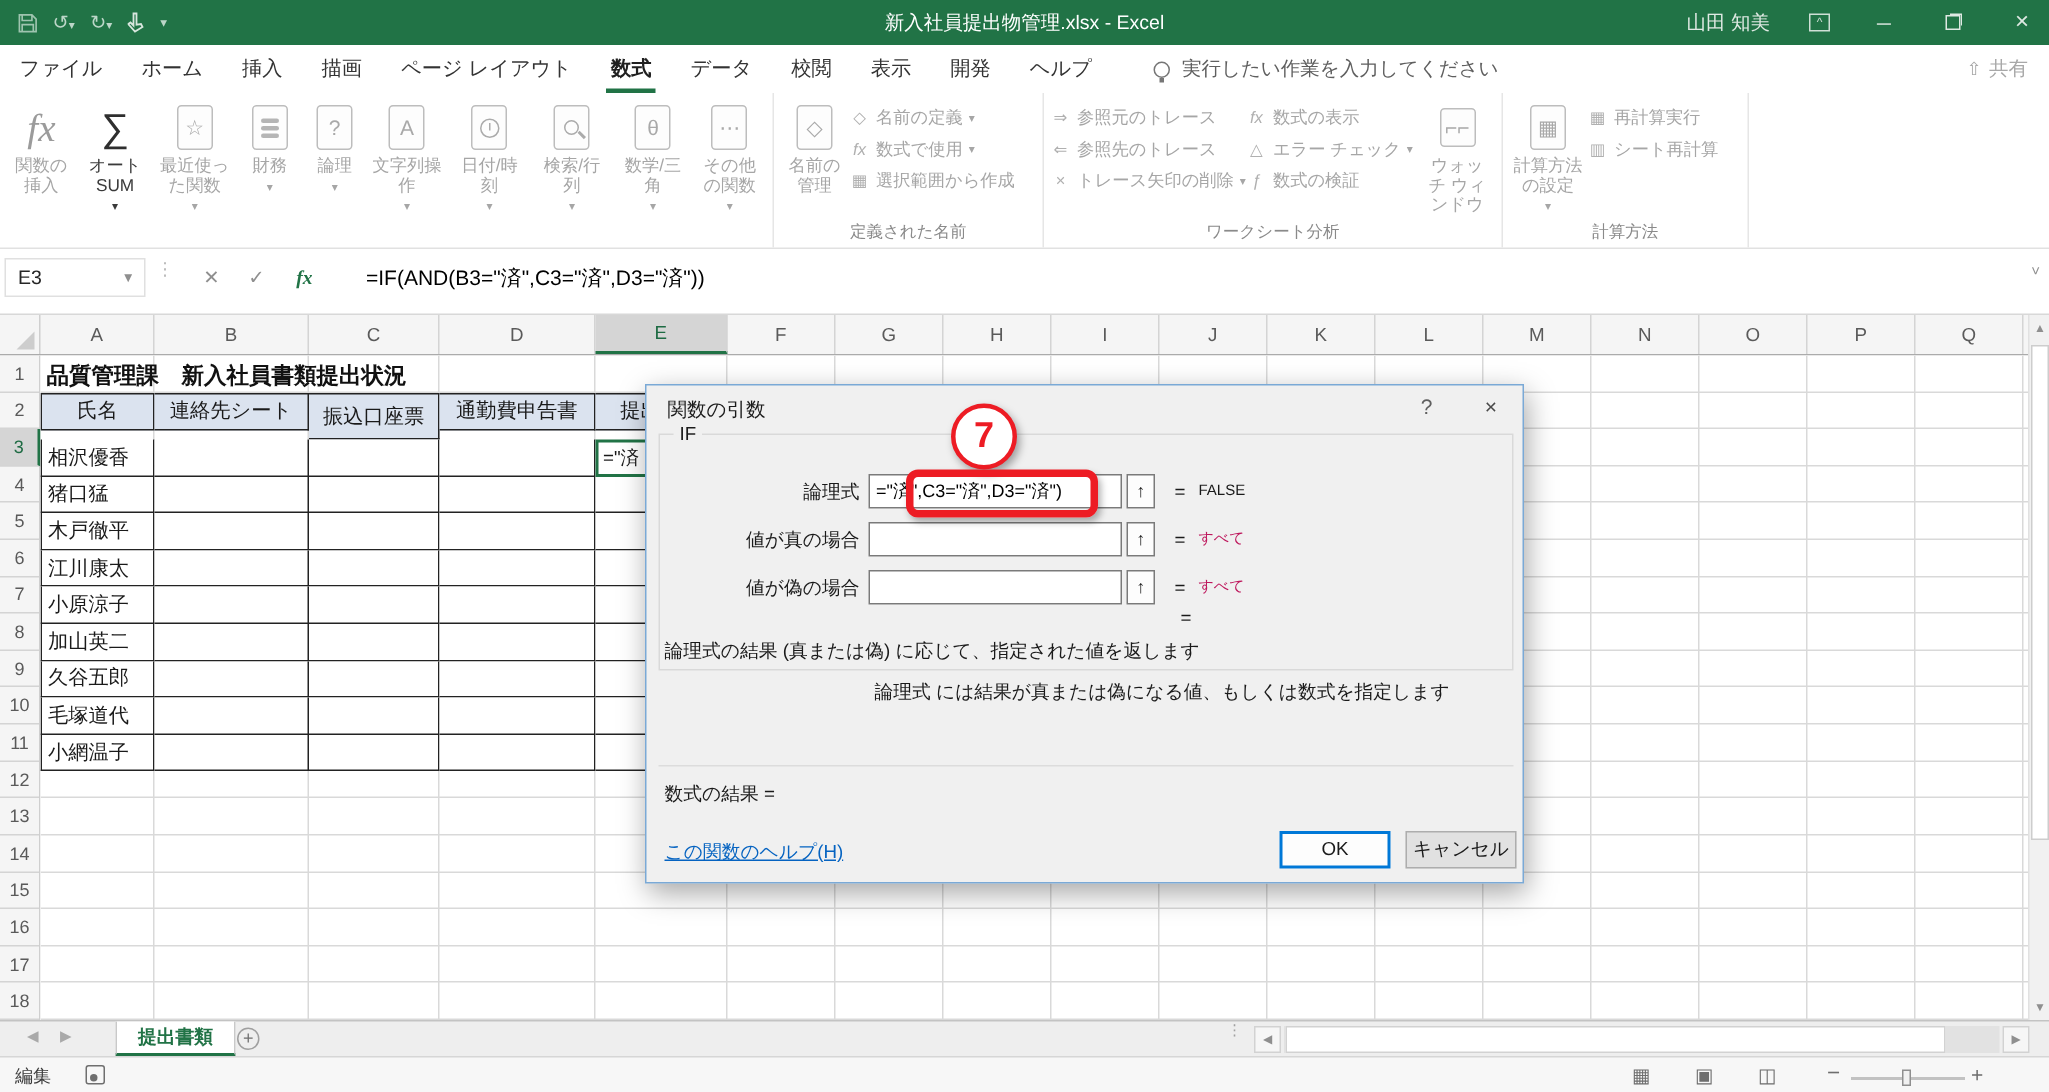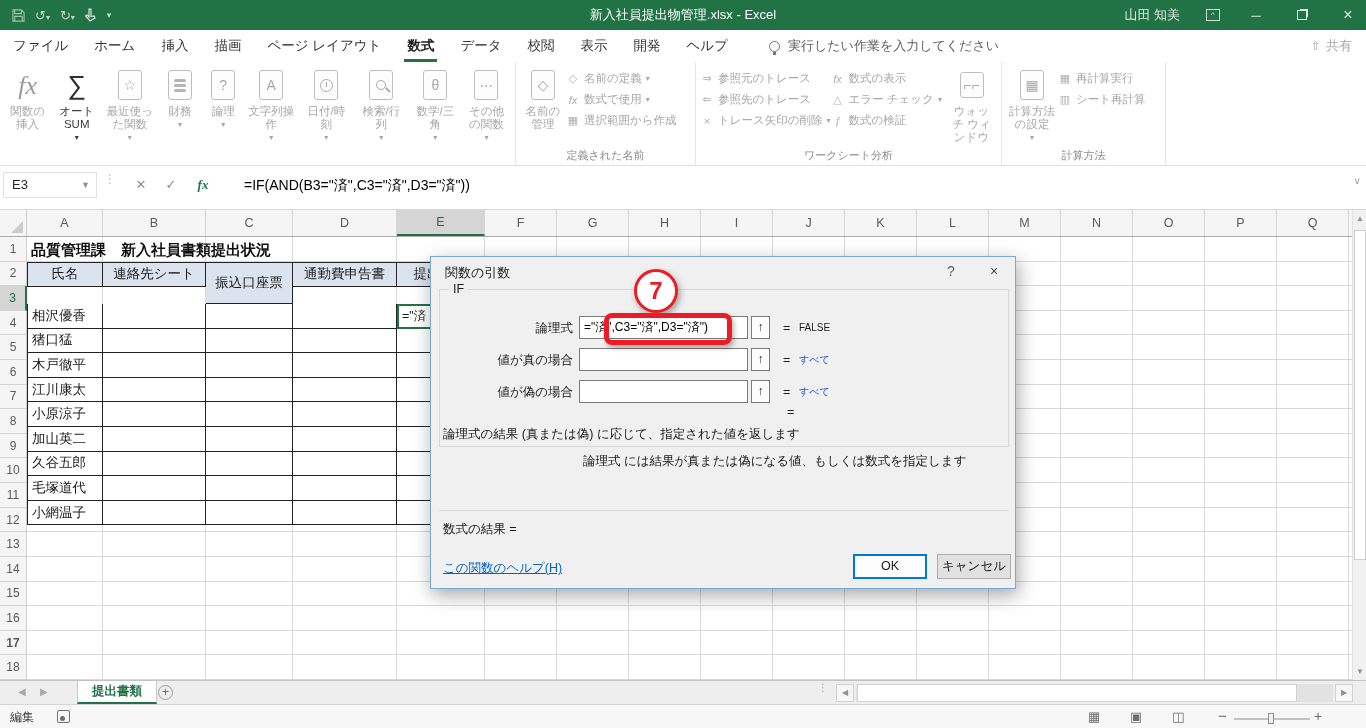--- a/index.html
+++ b/index.html
@@ -130,21 +130,21 @@
   #dlg-frame { position:absolute; left:8px; top:32px; width:570px; height:158px; border:1px solid #d9d9d9; }
   #dlg-fn { position:absolute; left:18px; top:25px; background:#f0f0f0; padding:0 4px; font-size:12.5px; color:#1a1a1a; }
   .argrow { position:absolute; left:0; width:586px; height:24px; }
   .arglabel { position:absolute; left:0; width:142px; text-align:right; font-size:12.5px; color:#1a1a1a; line-height:24px; }
   .argfield { position:absolute; left:148px; width:169px; height:23px; background:#fff; border:1px solid #7a7a7a;
     font-size:12px; color:#000; line-height:21px; padding-left:4px; white-space:pre; overflow:hidden; }
   .argpick { position:absolute; left:320px; width:19px; height:23px; background:#fdfdfd; border:1px solid #7a7a7a;
     text-align:center; font-size:12px; font-weight:bold; color:#1a1a1a; line-height:21px; }
   .argeq { position:absolute; left:352px; font-size:12.5px; color:#1a1a1a; line-height:24px; }
   .argres { position:absolute; left:368px; font-size:10px; color:#1a1a1a; line-height:24px; }
-  .argres.muted { color:#1d4ed8;font-family:Liberation Serif, serif; }
+  .argres.muted { color:#be185d;font-family:Liberation Serif, serif; }
   #dlg-eq2 { position:absolute; left:356px; top:148px; font-size:12.5px; color:#1a1a1a; }
   #dlg-desc1 { position:absolute; left:12px; top:169px; font-size:12.5px; color:#1a1a1a; }
   #dlg-desc2 { position:absolute; left:152px; top:196px; font-size:12.5px; color:#1a1a1a; }
   #dlg-sep { position:absolute; left:8px; top:253px; width:570px; height:1px; background:#dcdcdc; }
   #dlg-result { position:absolute; left:12px; top:264px; font-size:12.5px; color:#1a1a1a; }
   #dlg-link { position:absolute; left:12px; top:303px; font-size:12.5px; color:#0563c1; text-decoration:underline; }
   #dlg-ok { position:absolute; left:422px; top:297px; width:74px; height:25px; background:#fdfdfd; border:2px solid #0078d7;
     font-size:12.5px; text-align:center; line-height:21px; color:#1a1a1a; }
   #dlg-cancel { position:absolute; left:506px; top:297px; width:74px; height:25px; background:#e1e1e1; border:1px solid #adadad;
     font-size:12.5px; text-align:center; line-height:23px; color:#1a1a1a; }
@@ -427,21 +427,21 @@
       <div class="rowh" style="height: 24.61px;">7</div>
       <div class="rowh" style="height: 24.61px;">8</div>
       <div class="rowh" style="height: 24.61px;">9</div>
       <div class="rowh" style="height: 24.61px;">10</div>
       <div class="rowh" style="height: 24.61px;">11</div>
       <div class="rowh" style="height: 24.61px;">12</div>
       <div class="rowh" style="height: 24.61px;">13</div>
       <div class="rowh" style="height: 24.61px;">14</div>
       <div class="rowh" style="height: 24.61px;">15</div>
       <div class="rowh" style="height: 24.61px;">16</div>
-      <div class="rowh" style="height: 24.61px; font-weight: bold;">17</div>
+      <div class="rowh" style="height: 24.61px;">17</div>
       <div class="rowh" style="height: 24.61px;">18</div>
     </div>
 
   <div class="abs" id="gridbody">
     <div id="gridlines">
         <div class="vline" style="left: 75px;"></div>
         <div class="vline" style="left: 178px;"></div>
         <div class="vline" style="left: 265px;"></div>
         <div class="vline" style="left: 369px;"></div>
         <div class="vline" style="left: 457px;"></div>
@@ -474,21 +474,21 @@
         <div class="hline" style="top: 368.15px;"></div>
         <div class="hline" style="top: 392.76px;"></div>
         <div class="hline" style="top: 417.37px;"></div>
         <div class="hline" style="top: 441.98px;"></div>
       </div>
     <div id="sheet-title">品質管理課　新入社員書類提出状況</div>
     <div id="datatable">
         <div class="trow">
           <div class="tcell hdr first" style="width: 76px; height: 24.61px;">氏名</div>
           <div class="tcell hdr" style="width: 103px; height: 24.61px;">連絡先シート</div>
-          <div class="tcell hdr" style="width: 87px; height: 42px;">振込口座票</div>
+          <div class="tcell hdr" style="width: 87px; height: 31px;">振込口座票</div>
           <div class="tcell hdr" style="width: 104px; height: 24.61px;">通勤費申告書</div>
           <div class="tcell hdr" style="width: 88px; height: 24.61px;">提出状況</div>
         </div>
         <div class="trow">
           <div class="tcell namec first" style="width: 76px; height: 24.61px;">相沢優香</div>
           <div class="tcell " style="width: 103px; height: 24.61px;"></div>
           <div class="tcell " style="width: 87px; height: 24.61px;"></div>
           <div class="tcell " style="width: 104px; height: 24.61px;"></div>
           <div class="tcell e3" style="width: 88px; height: 24.61px;">="済</div>
         </div>

